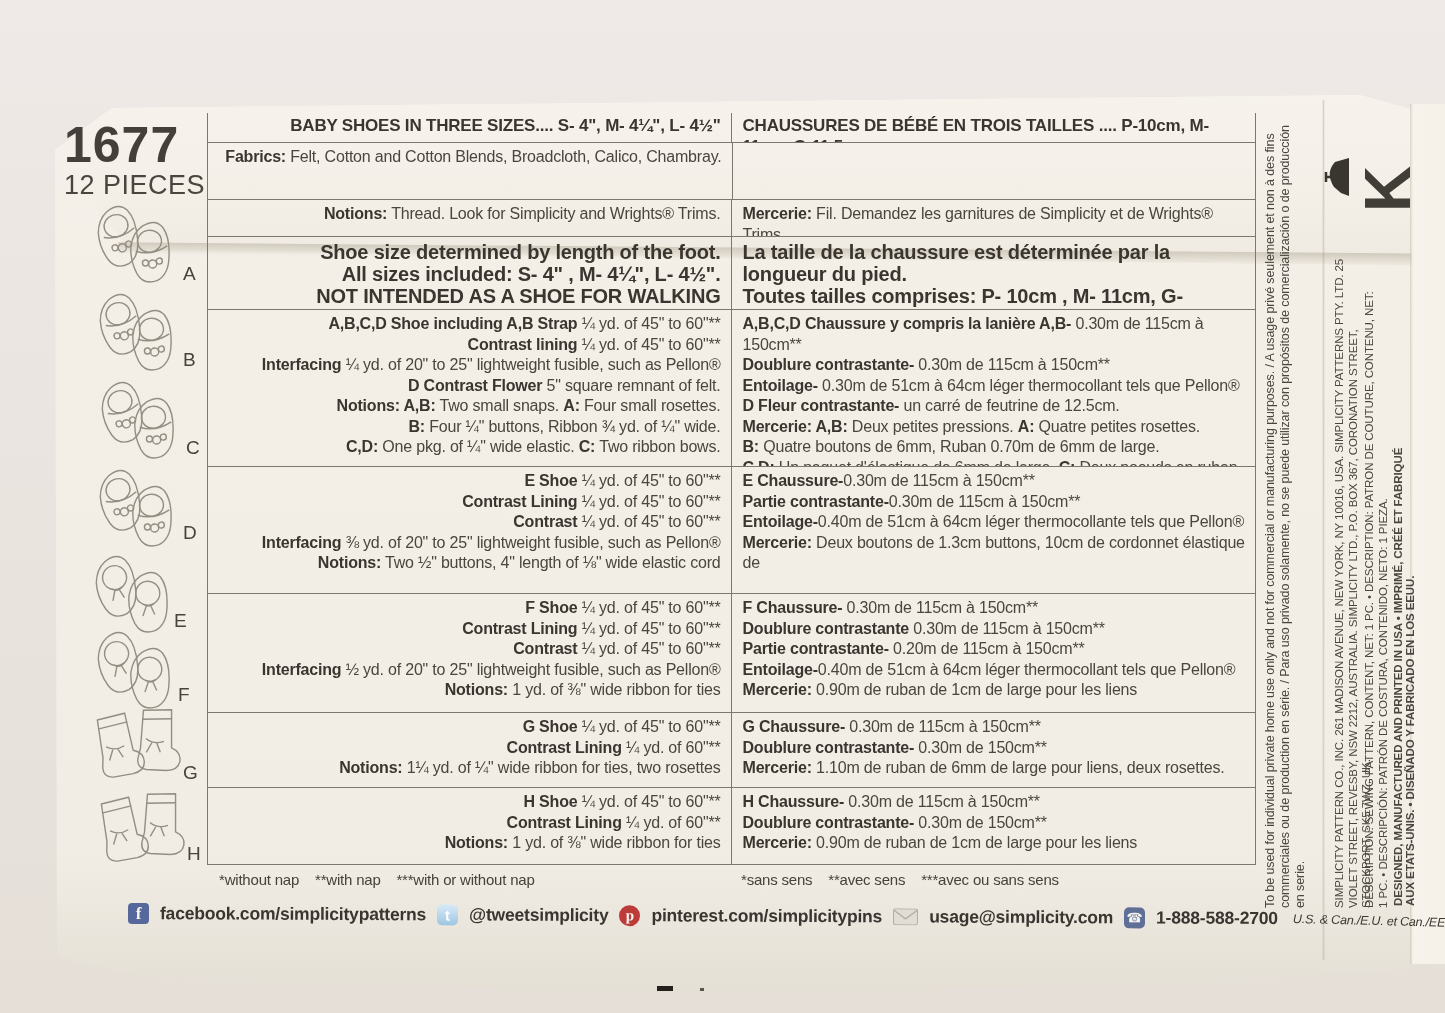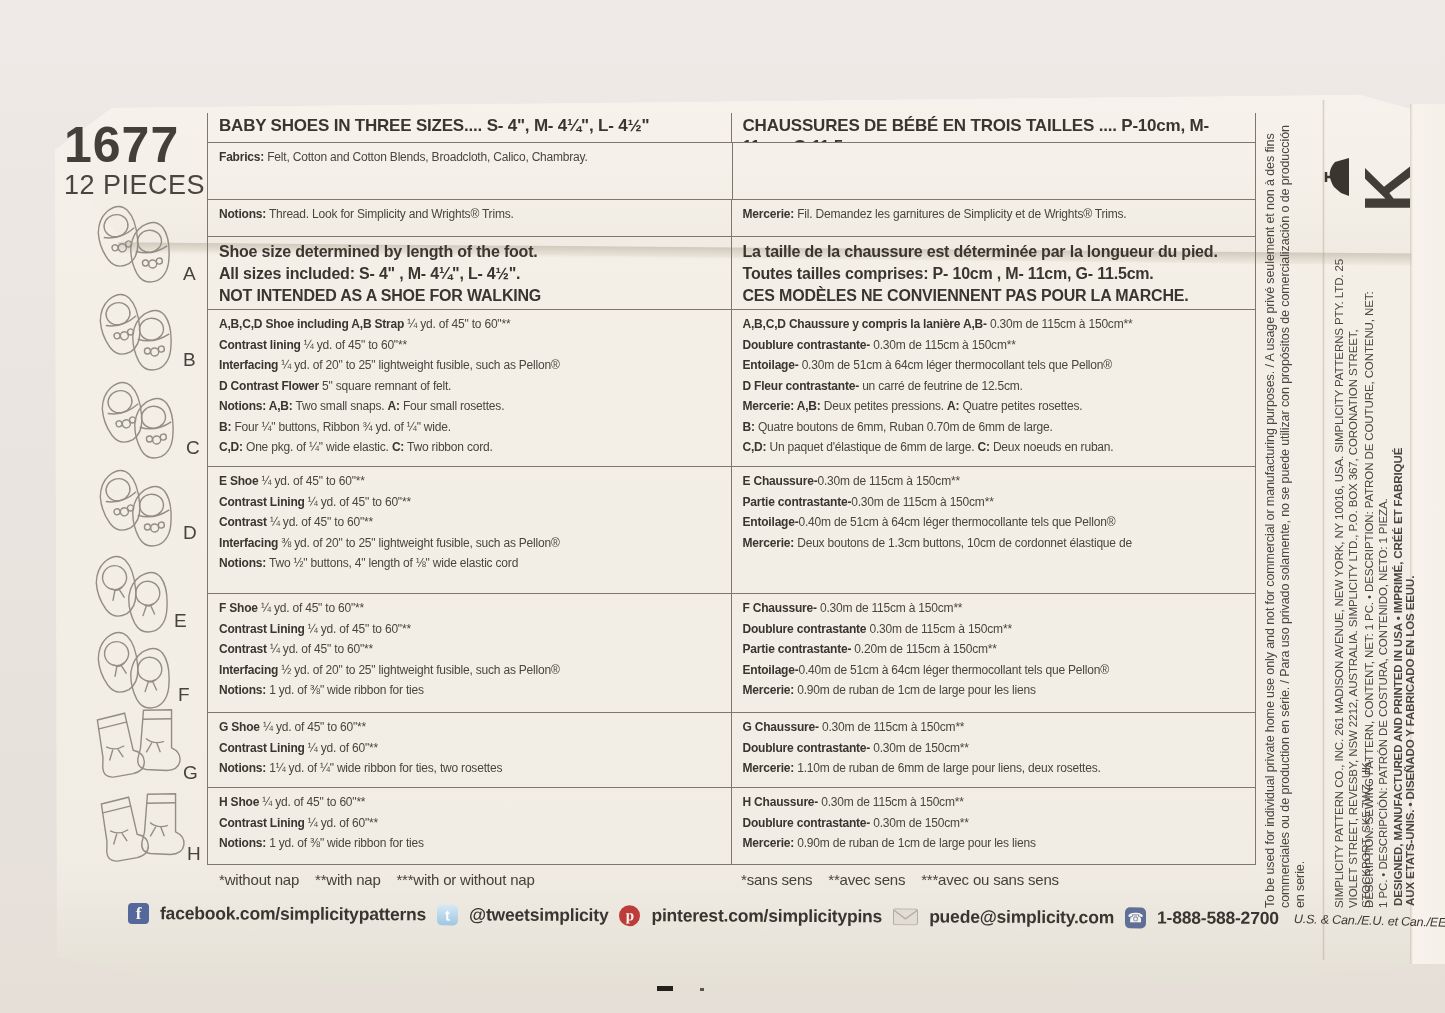--- a/index.html
+++ b/index.html
@@ -47,26 +47,26 @@
   .view-block{position:absolute;}
   .view-letter{position:absolute;font-size:19px;color:#47423b;font-weight:normal;}
   .sketch{stroke:#938d82;fill:none;stroke-width:1.4;}
 
   
   .spec-table{
     position:absolute;left:207px;top:113px;width:1049px;box-sizing:border-box;
     border-left:1px solid #7e776d;border-right:1px solid #7e776d;
   }
   .trow{display:flex;border-bottom:1px solid #7e776d;box-sizing:border-box;overflow:hidden;}
-  .cell{box-sizing:border-box;width:524.5px;padding:4px 10px 0 11px;font-size:12px;line-height:20.5px;color:#4a453e;letter-spacing:-0.2px;overflow:hidden;}
-  .cell-en{border-right:1px solid #7e776d;}
+  .cell{box-sizing:border-box;width:524.5px;padding:4px 10px 0 11px;font-size:16px;line-height:20.5px;color:#4a453e;letter-spacing:-0.2px;overflow:hidden;}
+  .cell-en{border-right:1px solid #7e776d;text-align:right;}
   .cell b{color:#3a352f;}
   .r0{height:30px}.r0 .cell{font-size:17px;padding-top:3px;}
   .r1{height:57px}.r2{height:37px}
-  .r3{height:73px}.r3 .cell{font-size:16px;line-height:22px;}
+  .r3{height:73px}.r3 .cell{font-size:20px;line-height:22px;}
   .r4{height:157px}.r5{height:127px}.r6{height:119px}.r7{height:75px}.r8{height:77px;border-bottom:1px solid #7e776d;}
   .footnote{position:absolute;font-size:15px;color:#46413a;white-space:pre-wrap;letter-spacing:-0.2px;}
 
   
   .contact-bar{
     position:absolute;left:128px;top:906px;display:flex;align-items:center;gap:11px;
     transform:rotate(0.25deg);
   }
   .contact-label{font-size:17.5px;font-weight:bold;color:#3a3530;letter-spacing:-0.2px;white-space:nowrap;}
   .ic{display:inline-flex;align-items:center;justify-content:center;flex:none;}
@@ -219,21 +219,21 @@
         </div>
     </div>
     <div class="trow r4">
       <div class="cell cell-en">
           <div><b>A,B,C,D Shoe including A,B Strap</b><span> ¼ yd. of 45" to 60"**</span></div>
           <div><b>Contrast lining</b><span> ¼ yd. of 45" to 60"**</span></div>
           <div><b>Interfacing</b><span> ¼ yd. of 20" to 25" lightweight fusible, such as Pellon®</span></div>
           <div><b>D Contrast Flower</b><span> 5" square remnant of felt.</span></div>
           <div><b>Notions: A,B:</b><span> Two small snaps. </span><b>A:</b><span> Four small rosettes.</span></div>
           <div><b>B:</b><span> Four ¼" buttons, Ribbon ¾ yd. of ¼" wide.</span></div>
-          <div><b>C,D:</b><span> One pkg. of ¼" wide elastic. </span><b>C:</b><span> Two ribbon cord.</span></div>
+          <div><b>C,D:</b><span> One pkg. of ¼" wide elastic. </span><b>C:</b><span> Two ribbon bows.</span></div>
         </div>
       <div class="cell">
           <div><b>A,B,C,D Chaussure y compris la lanière A,B-</b><span> 0.30m de 115cm à 150cm**</span></div>
           <div><b>Doublure contrastante-</b><span> 0.30m de 115cm à 150cm**</span></div>
           <div><b>Entoilage-</b><span> 0.30m de 51cm à 64cm léger thermocollant tels que Pellon®</span></div>
           <div><b>D Fleur contrastante-</b><span> un carré de feutrine de 12.5cm.</span></div>
           <div><b>Mercerie: A,B:</b><span> Deux petites pressions. </span><b>A:</b><span> Quatre petites rosettes.</span></div>
           <div><b>B:</b><span> Quatre boutons de 6mm, Ruban 0.70m de 6mm de large.</span></div>
           <div><b>C,D:</b><span> Un paquet d'élastique de 6mm de large. </span><b>C:</b><span> Deux noeuds en ruban.</span></div>
         </div>
@@ -304,21 +304,21 @@
     <span class="ic ic-tw">t</span>
     <span class="contact-label">@tweetsimplicity</span>
     <span class="ic ic-pin">p</span>
     <span class="contact-label">pinterest.com/simplicitypins</span>
     <span class="ic">
       <svg width="25" height="17" viewBox="0 0 25 17">
           <rect x="0.5" y="0.5" width="24" height="16" rx="2" fill="#e2ddd4" stroke="#b3ada2"></rect>
           <path d="M1 2 L12.5 10.5 L24 2" fill="none" stroke="#b3ada2" stroke-width="1.3"></path>
         </svg>
     </span>
-    <span class="contact-label">puede@simplicity.com</span>
+    <span class="contact-label">usage@simplicity.com</span>
     <span class="ic ic-phone">☎</span>
     <span class="contact-label">1-888-588-2700</span>
     <span class="phone-note">U.S. &amp; Can./E.U. et Can./EEUU &amp; Can.</span>
   </div>
 
   <div class="vtext v1">To be used for individual private home use only and not for commercial or manufacturing purposes. / A usage privé seulement et non à des fins commerciales ou de production en série. / Para uso privado solamente, no se puede utilizar con propósitos de comercialización o de producción en serie.</div>
   <div class="vtext v2">SIMPLICITY PATTERN CO., INC. 261 MADISON AVENUE, NEW YORK, NY 10016, USA. SIMPLICITY PATTERNS PTY. LTD. 25 VIOLET STREET, REVESBY, NSW 2212, AUSTRALIA. SIMPLICITY LTD., P.O. BOX 367, CORONATION STREET, STOCKPORT, SK5 7WZ, UK.</div>
   <div class="vtext v3">DESCRIPTION: SEWING PATTERN, CONTENT, NET: 1 PC. • DESCRIPTION: PATRON DE COUTURE, CONTENU, NET: 1 PC. • DESCRIPCIÓN: PATRÓN DE COSTURA, CONTENIDO, NETO: 1 PIEZA.</div>
   <div class="vtext v4">DESIGNED, MANUFACTURED AND PRINTED IN USA • IMPRIMÉ, CRÉÉ ET FABRIQUÉ AUX ETATS-UNIS. • DISEÑADO Y FABRICADO EN LOS EEUU.</div>
 

